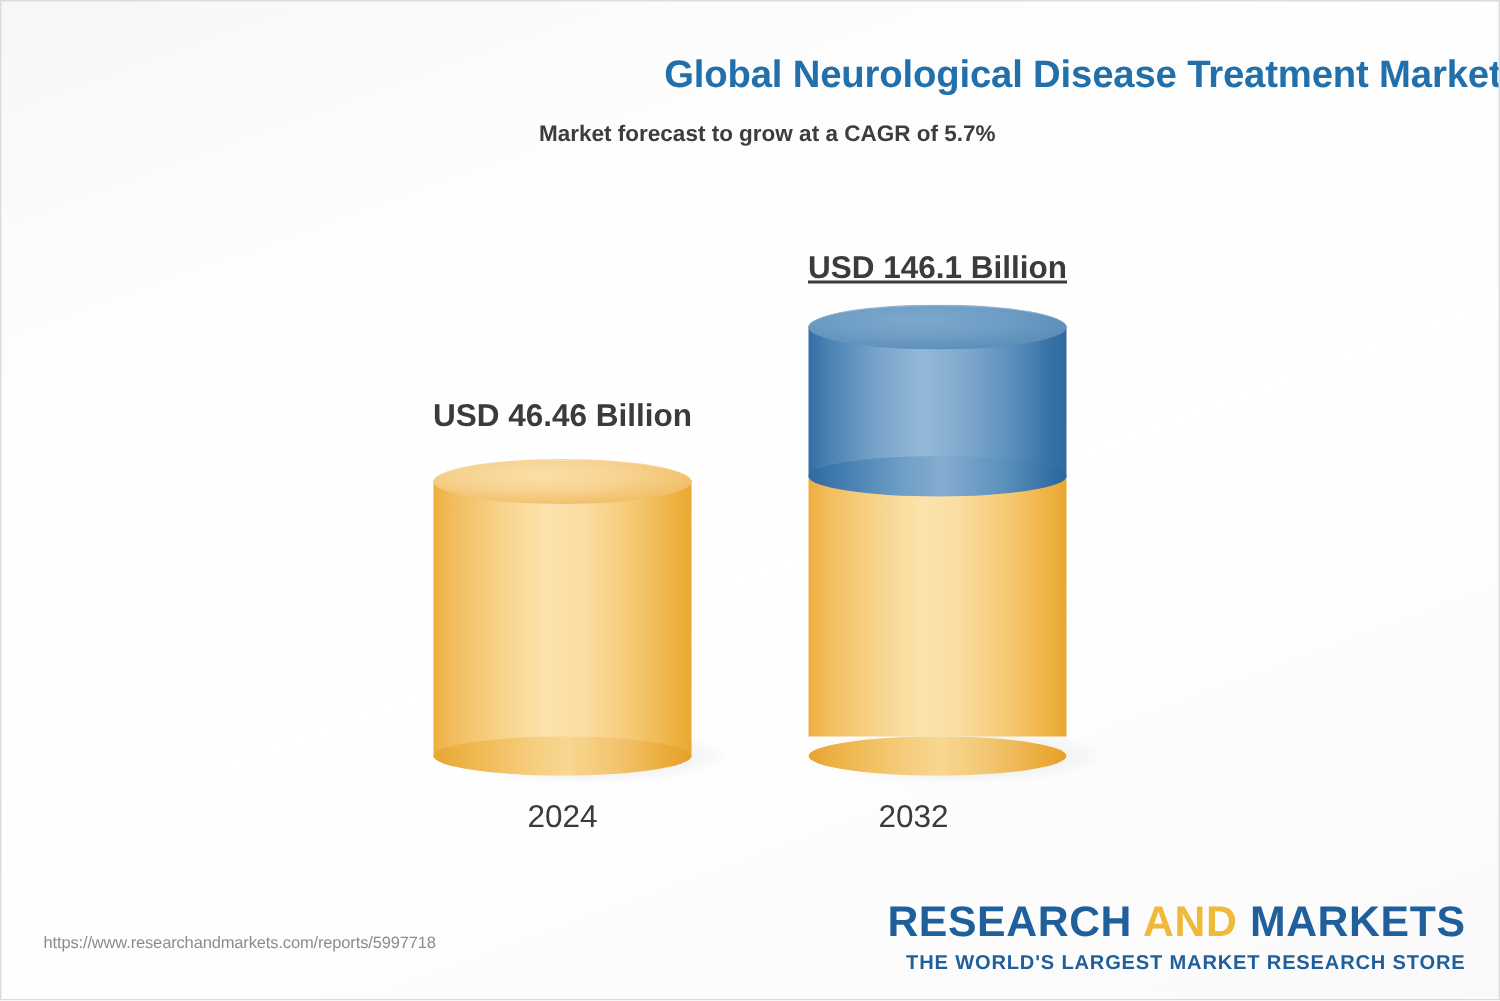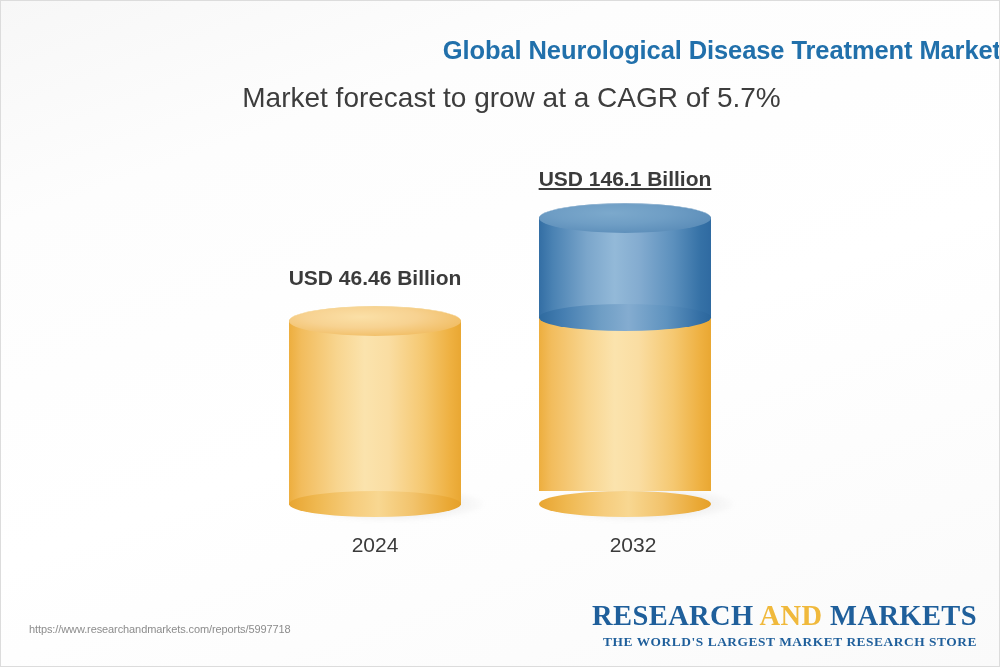--- a/index.html
+++ b/index.html
@@ -35,22 +35,22 @@
   .chart-title {
     font-size: 25.5px;
     font-weight: bold;
     color: #2170ab;
     letter-spacing: -0.1px;
     line-height: 1.2;
     text-align: right;
   }
   .chart-subtitle {
     margin-top: 15px;
-    font-size: 28px;
-    font-weight: normal;
+    font-size: 15px;
+    font-weight: bold;
     color: #3d3d3d;
     line-height: 1.2;
     padding-left: 21px;
   }
 
   
   .plot {
     position: absolute;
     left: 0;
     top: 0;
@@ -173,21 +173,20 @@
     top: 622px;
     font-size: 11px;
     color: #8c8c8c;
     letter-spacing: -0.1px;
   }
   .logo {
     position: absolute;
     right: 22px;
     top: 600px;
     text-align: right;
-    font-family: Liberation Serif, serif;
   }
   .logo-main {
     font-size: 28.5px;
     font-weight: bold;
     color: #1f5f9b;
     letter-spacing: 0.4px;
     line-height: 1.05;
     white-space: nowrap;
   }
   .logo-and {
@@ -244,21 +243,21 @@
 
         <div class="cyl-bottom cyl-bottom-yellow" style="top:288px; height:26px;"></div>
 
         <div class="cyl-body cyl-blue" style="top:14px; height:101px;"></div>
 
         <div class="cyl-seam" style="top:101px; height:27px;"></div>
 
         <div class="cyl-top cyl-top-blue" style="top:0px; height:29px;"></div>
       </div>
 
-      <div class="cat-label" style="left:502px; top:532px;">2032</div>
+      <div class="cat-label" style="left:478px; top:532px;">2032</div>
     </div>
 
   </div>
 
   <div class="footer-url">https://www.researchandmarkets.com/reports/5997718</div>
 
   <div class="logo">
     <div class="logo-main"><span>RESEARCH</span> <span class="logo-and">AND</span> <span>MARKETS</span></div>
     <div class="logo-tag">THE WORLD'S LARGEST MARKET RESEARCH STORE</div>
   </div>

